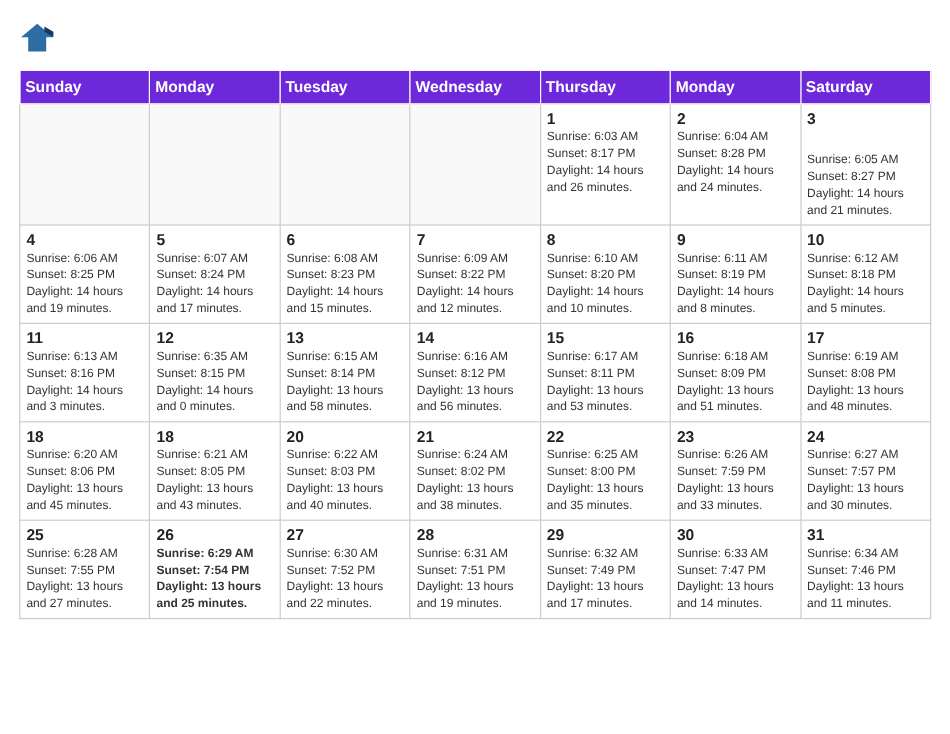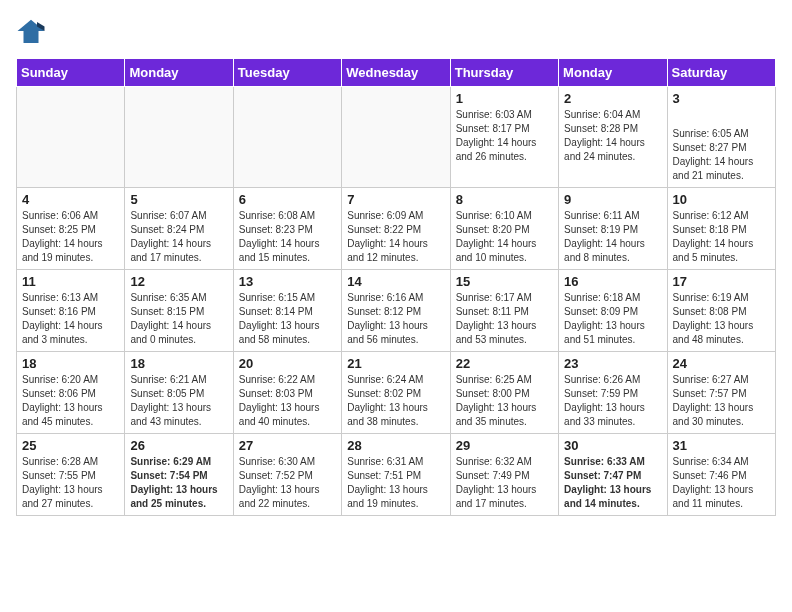--- a/index.html
+++ b/index.html
@@ -267,21 +267,21 @@
           </td>
           <td>
             <div class="day-num">29</div>
             <div class="day-detail" style="white-space: pre-line;">Sunrise: 6:32 AM
 Sunset: 7:49 PM
 Daylight: 13 hours
 and 17 minutes.</div>
           </td>
           <td>
             <div class="day-num">30</div>
-            <div class="day-detail" style="white-space: pre-line; font-weight: bold;">Sunrise: 6:33 AM
+            <div class="day-detail" style="white-space: pre-line;">Sunrise: 6:33 AM
 Sunset: 7:47 PM
 Daylight: 13 hours
 and 14 minutes.</div>
           </td>
           <td>
             <div class="day-num">31</div>
             <div class="day-detail" style="white-space: pre-line;">Sunrise: 6:34 AM
 Sunset: 7:46 PM
 Daylight: 13 hours
 and 11 minutes.</div>

